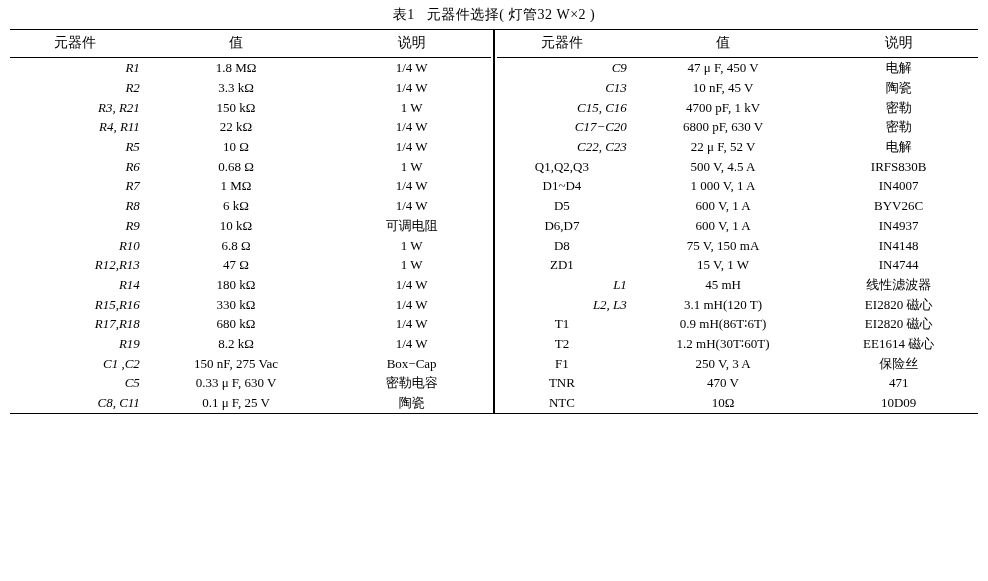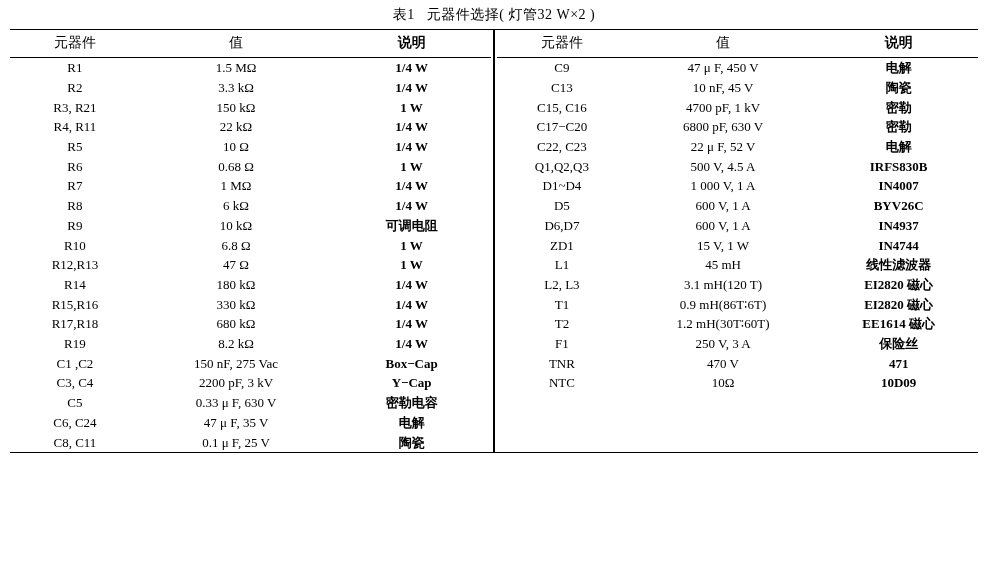--- a/index.html
+++ b/index.html
@@ -62,22 +62,24 @@
     font-family: "Liberation Serif", "DejaVu Serif", serif;
   }
   tbody td {
     padding: 2.2px 0;
     text-align: center;
     line-height: 1.18;
     white-space: nowrap;
   }
   .col-a { width: 27%; }
   .col-b { width: 40%; }
-  .col-c { width: 33%; font-weight: bold; }
+  .col-c { width: 33%; }
   .ital {
+    font-style: italic;
+    text-align: right;
   }
   .val, .note {
     font-style: normal;
   }
 </style>
 </head>
 <body>
 
 <div class="page">
 
@@ -90,21 +92,21 @@
         <thead>
           <tr>
             <th class="col-a">元器件</th>
             <th class="col-b">值</th>
             <th class="col-c">说明</th>
           </tr>
         </thead>
         <tbody id="left-body">
             <tr>
               <td class="col-a ital">R1</td>
-              <td class="col-b val">1.5 MΩ</td>
+              <td class="col-b val">1.8 MΩ</td>
               <td class="col-c note">1/4 W</td>
             </tr>
             <tr>
               <td class="col-a ital">R2</td>
               <td class="col-b val">3.3 kΩ</td>
               <td class="col-c note">1/4 W</td>
             </tr>
             <tr>
               <td class="col-a ital">R3, R21</td>
               <td class="col-b val">150 kΩ</td>
@@ -169,33 +171,23 @@
               <td class="col-a ital">R19</td>
               <td class="col-b val">8.2 kΩ</td>
               <td class="col-c note">1/4 W</td>
             </tr>
             <tr>
               <td class="col-a ital">C1 ,C2</td>
               <td class="col-b val">150 nF, 275 Vac</td>
               <td class="col-c note">Box−Cap</td>
             </tr>
             <tr>
-              <td class="col-a ital">C3, C4</td>
-              <td class="col-b val">2200 pF, 3 kV</td>
-              <td class="col-c note">Y−Cap</td>
-            </tr>
-            <tr>
               <td class="col-a ital">C5</td>
               <td class="col-b val">0.33 μ F, 630 V</td>
               <td class="col-c note">密勒电容</td>
-            </tr>
-            <tr>
-              <td class="col-a ital">C6, C24</td>
-              <td class="col-b val">47 μ F, 35 V</td>
-              <td class="col-c note">电解</td>
             </tr>
             <tr>
               <td class="col-a ital">C8, C11</td>
               <td class="col-b val">0.1 μ F, 25 V</td>
               <td class="col-c note">陶瓷</td>
             </tr>
           </tbody>
       </table>
     </div>
 
@@ -250,20 +242,25 @@
               <td class="col-a">D5</td>
               <td class="col-b val">600 V, 1 A</td>
               <td class="col-c note">BYV26C</td>
             </tr>
             <tr>
               <td class="col-a">D6,D7</td>
               <td class="col-b val">600 V, 1 A</td>
               <td class="col-c note">IN4937</td>
             </tr>
             <tr>
+              <td class="col-a">D8</td>
+              <td class="col-b val">75 V, 150 mA</td>
+              <td class="col-c note">IN4148</td>
+            </tr>
+            <tr>
               <td class="col-a">ZD1</td>
               <td class="col-b val">15 V, 1 W</td>
               <td class="col-c note">IN4744</td>
             </tr>
             <tr>
               <td class="col-a ital">L1</td>
               <td class="col-b val">45 mH</td>
               <td class="col-c note">线性滤波器</td>
             </tr>
             <tr>

